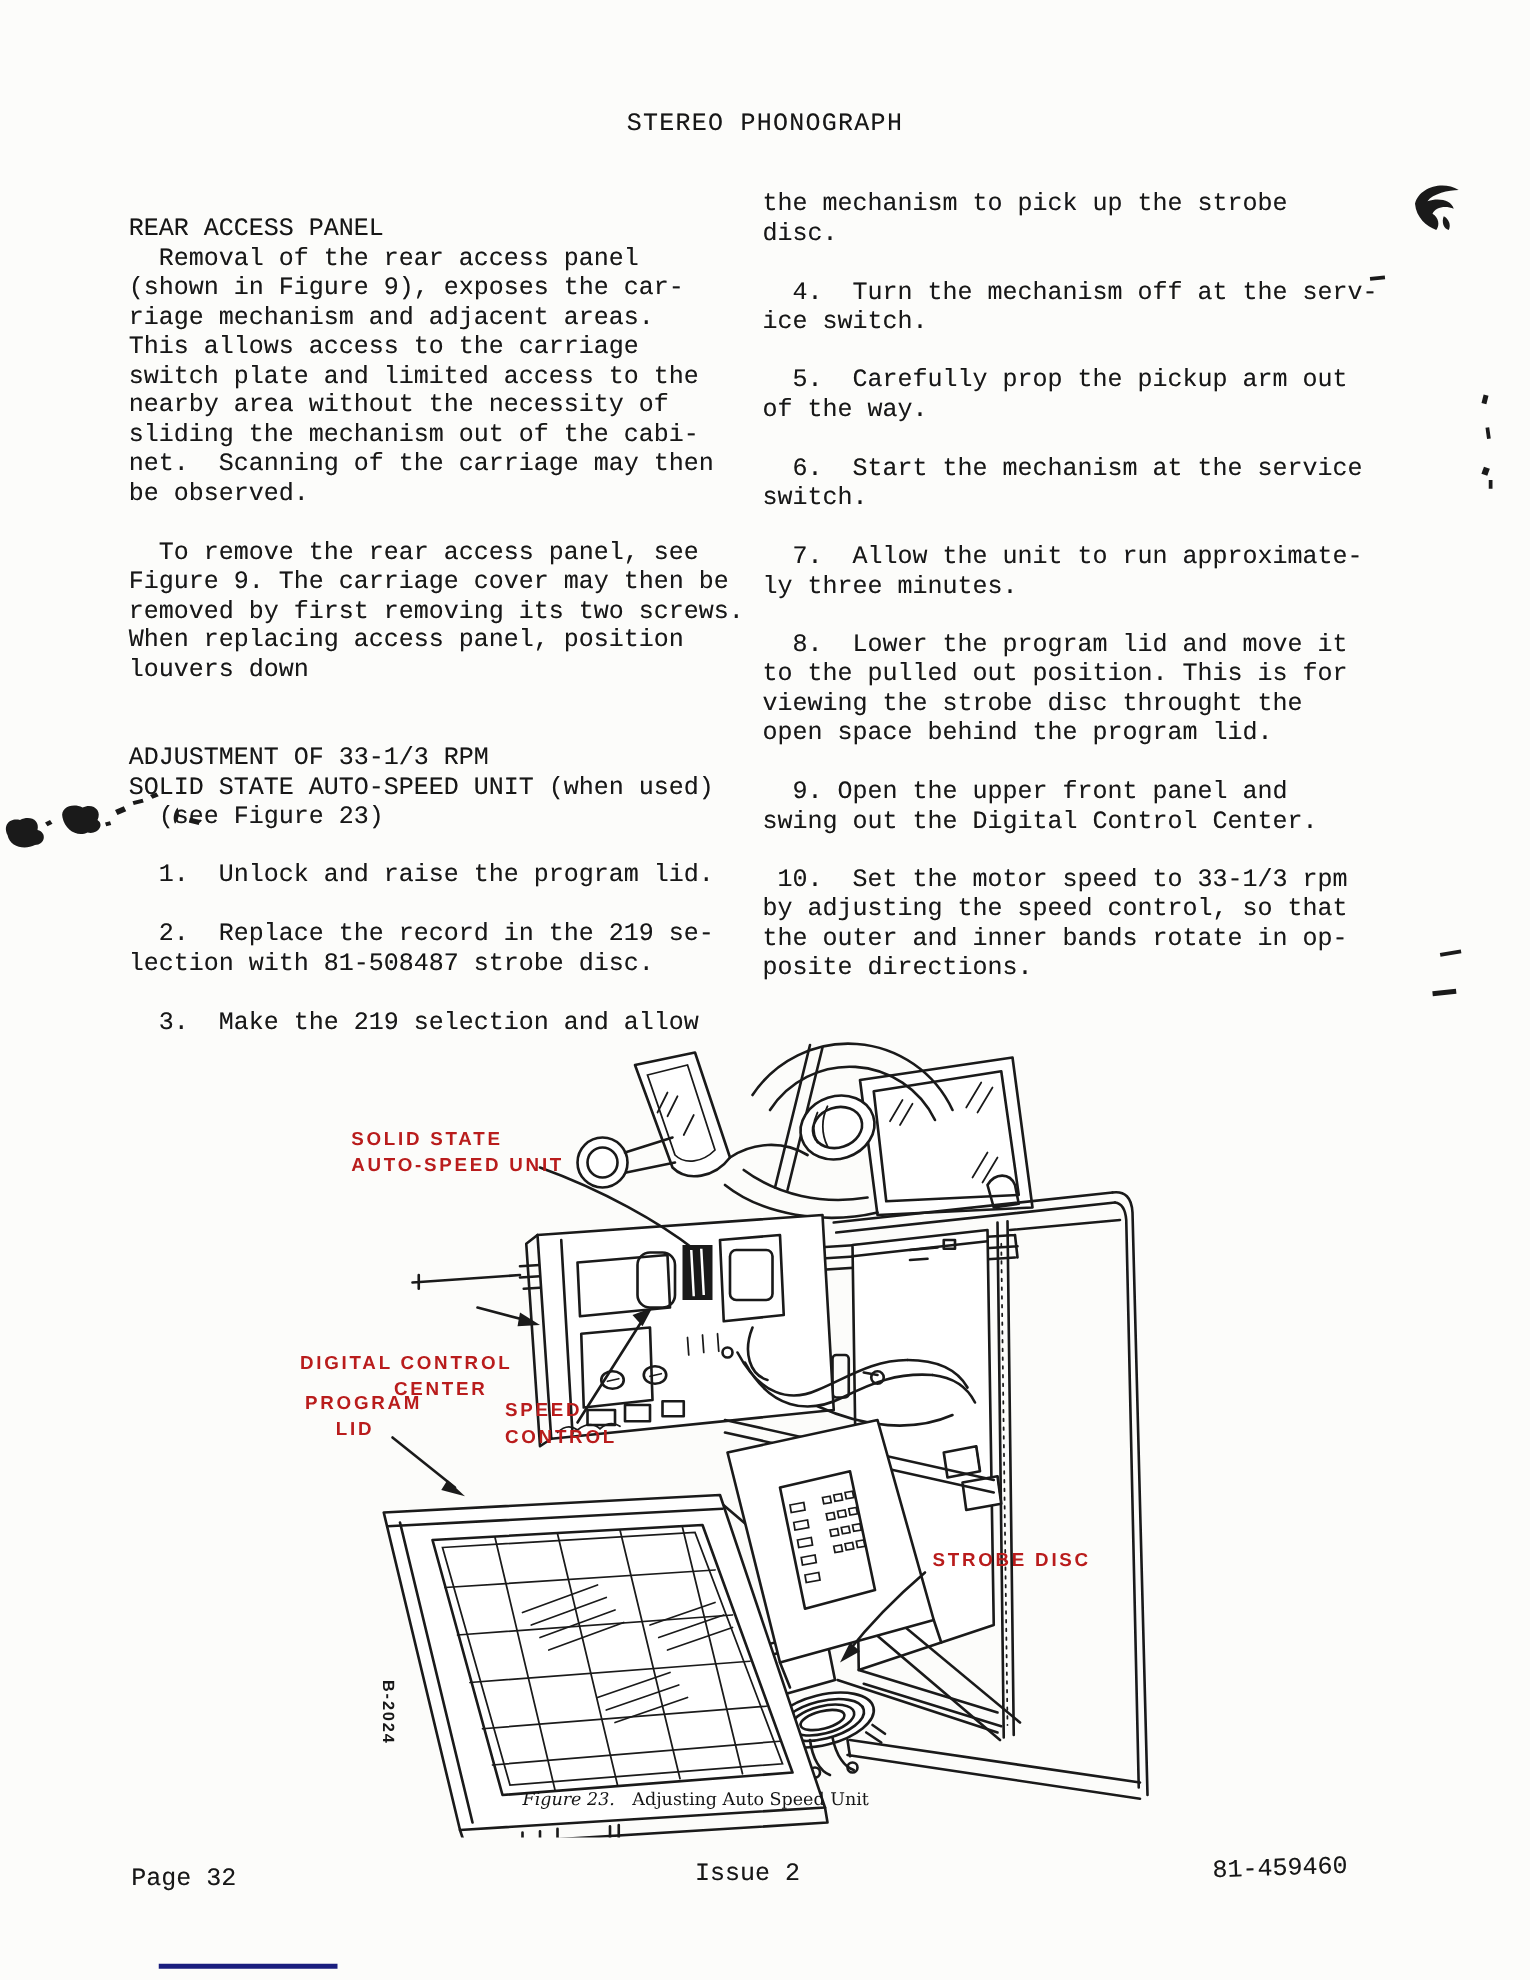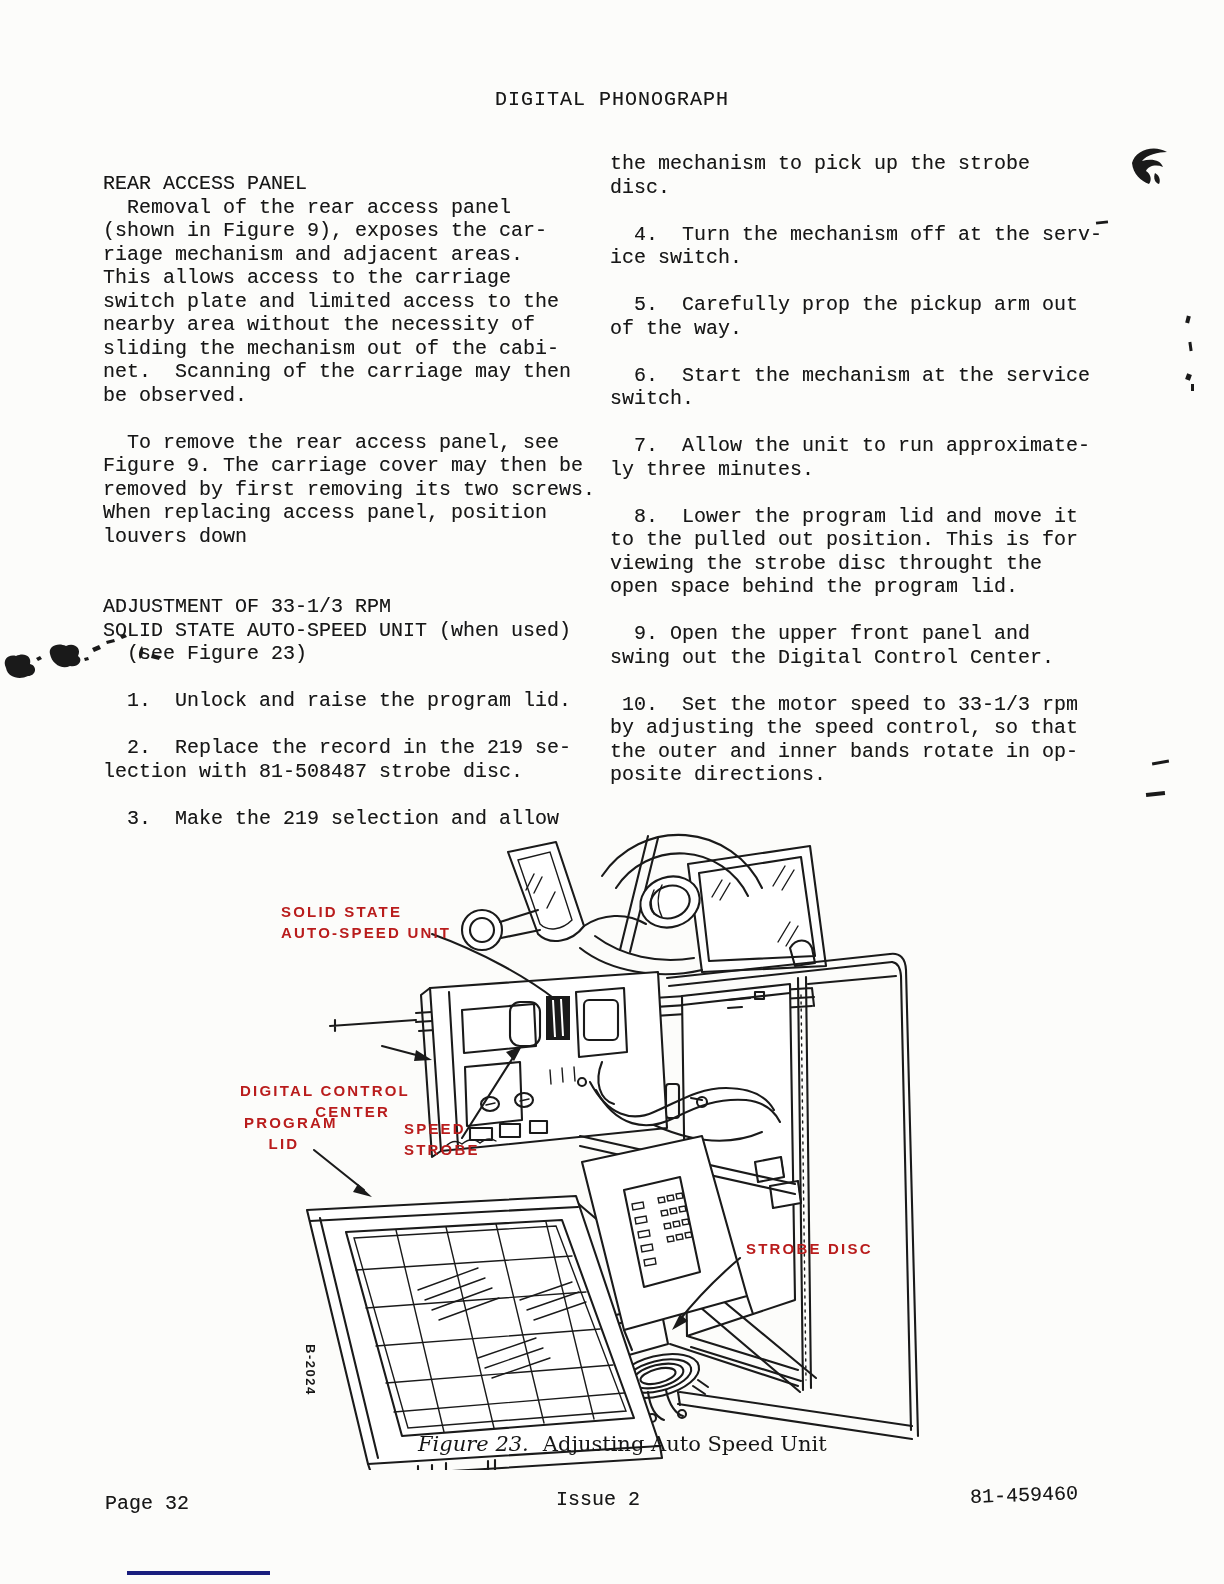--- a/index.html
+++ b/index.html
@@ -14,39 +14,39 @@
         font-weight:bold;font-size:15px;line-height:21px;letter-spacing:2.2px;color:#b91c1c;}
   #lbl-solid{top:901px;left:281px;}
   #lbl-digital{top:1080px;left:240px;width:150px;text-align:right;}
   #lbl-program{top:1112px;left:244px;width:80px;text-align:center;}
   #lbl-speed{top:1118px;left:404px;}
   #lbl-strobe{top:1238px;left:746px;}
   #bcode{position:absolute;top:1344px;left:318px;transform:rotate(90deg);
         transform-origin:0 0;font-family:"Liberation Sans",sans-serif;font-weight:bold;
         font-size:13px;letter-spacing:1.5px;color:#171717;white-space:pre;}
   #caption{position:absolute;top:1432px;left:418px;font-family:"DejaVu Serif","Liberation Serif",serif;
-        font-size:21px;color:#151515;}
+        font-size:14px;color:#151515;}
   #caption .pref{font-style:italic;margin-right:14px;}
   #footer-page{top:1492px;left:105px;}
   #footer-issue{top:1488px;left:556px;}
   #footer-doc{top:1484px;left:970px;transform:rotate(-2deg);}
   #footer-line{position:absolute;top:1571px;left:127px;width:143px;height:4px;background:#1a1e7e;}
   #figure{position:absolute;top:830px;left:250px;width:700px;height:640px;}
   svg .ln{fill:none;stroke:#1a1a1a;stroke-width:2.1;stroke-linecap:round;stroke-linejoin:round;}
   svg .lnw{fill:#ffffff;stroke:#1a1a1a;stroke-width:2.1;stroke-linejoin:round;}
   svg .th{fill:none;stroke:#1a1a1a;stroke-width:1.4;stroke-linecap:round;}
   svg .ink{fill:#1a1a1a;stroke:none;}
   .smudge{position:absolute;}
 </style>
 </head>
 <body>
 
 <div id="page">
 
-  <div id="header" class="mono">DIGITAL PHONOGRAPH</div>
+  <div id="header" class="mono">STEREO PHONOGRAPH</div>
 
   <div id="leftcol" class="mono">REAR ACCESS PANEL
   Removal of the rear access panel
 (shown in Figure 9), exposes the car-
 riage mechanism and adjacent areas.
 This allows access to the carriage
 switch plate and limited access to the
 nearby area without the necessity of
 sliding the mechanism out of the cabi-
 net.  Scanning of the carriage may then
@@ -261,21 +261,21 @@
     </g>
   </svg>
 
   <div id="lbl-solid" class="figlabel">SOLID STATE
 AUTO-SPEED UNIT</div>
   <div id="lbl-digital" class="figlabel">DIGITAL CONTROL
 CENTER</div>
   <div id="lbl-program" class="figlabel">PROGRAM
 LID</div>
   <div id="lbl-speed" class="figlabel">SPEED
-STROBE</div>
+CONTROL</div>
   <div id="lbl-strobe" class="figlabel">STROBE DISC</div>
   <div id="bcode">B-2024</div>
 
   <div id="caption">
     <span class="pref">Figure 23.</span><span>Adjusting Auto Speed Unit</span>
   </div>
 
   <div id="footer-page" class="mono">Page 32</div>
   <div id="footer-issue" class="mono">Issue 2</div>
   <div id="footer-doc" class="mono">81-459460</div>

